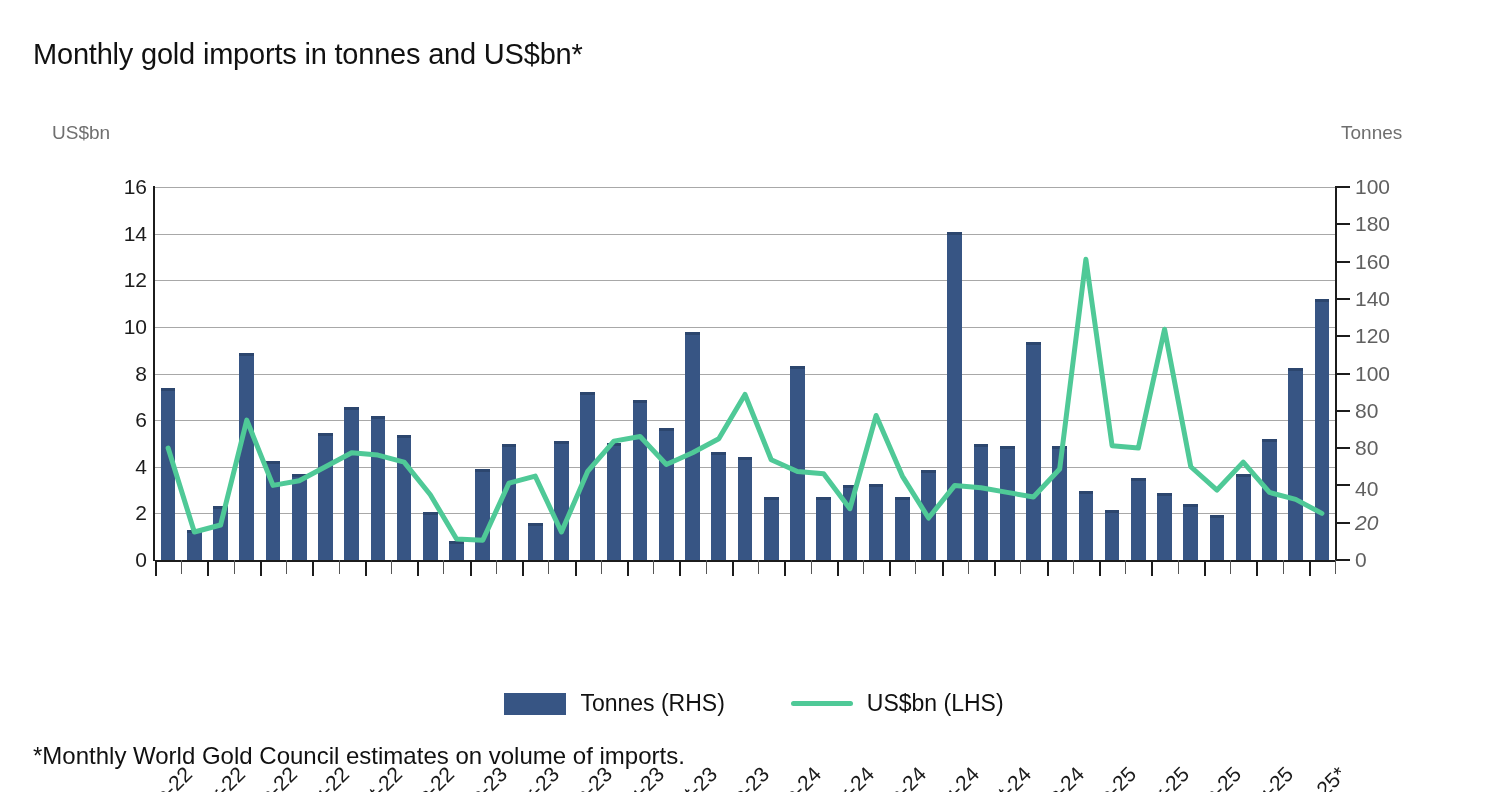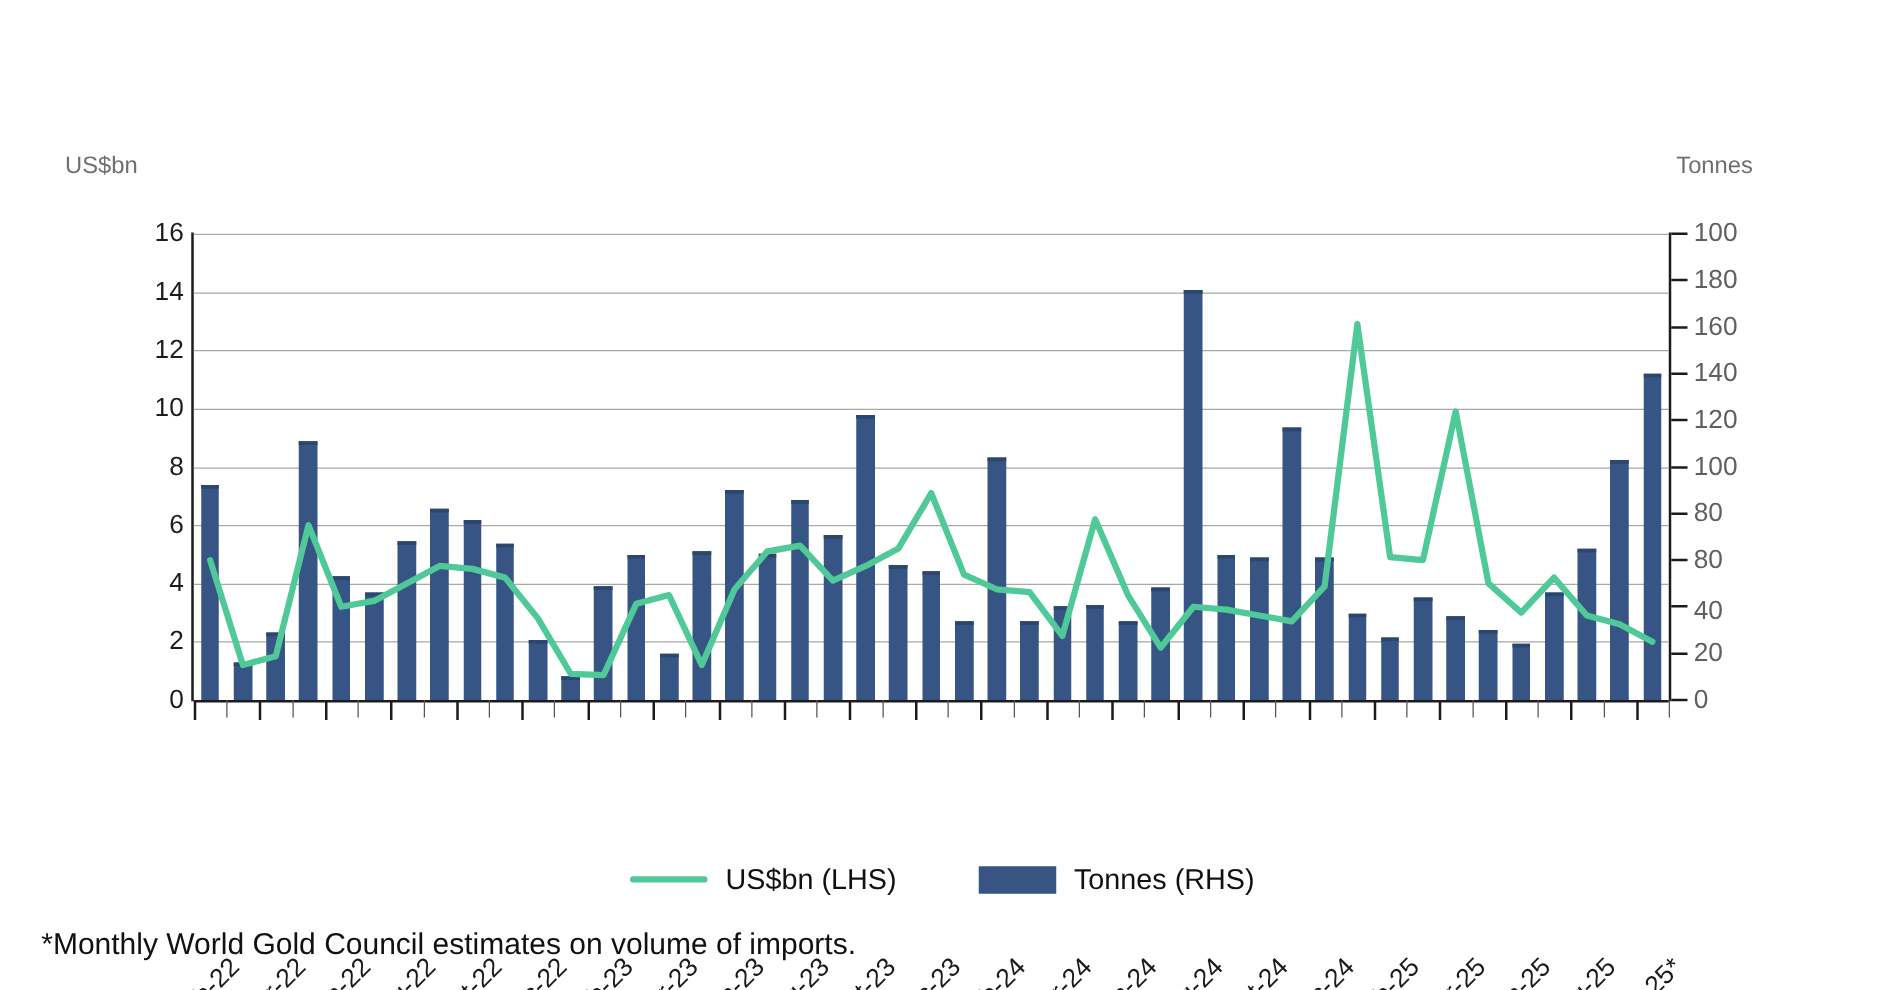--- a/index.html
+++ b/index.html
@@ -172,20 +172,21 @@
     font-size: 24px;
     color: #111111;
     white-space: nowrap;
   }
 </style>
 </head>
 <body>
 
 <div id="chart-root">
 
+  <div class="chart-title">Monthly gold imports in tonnes and US$bn*</div>
 
   <div class="axis-caption left">US$bn</div>
   <div class="axis-caption right">Tonnes</div>
 
   <div class="plot">
     <div class="plot-border-left"></div>
     <div class="plot-border-right"></div>
     <div id="gridlines">
         <div class="gridline baseline" style="top: 373px;"></div>
         <div class="gridline" style="top: 326.375px;"></div>
@@ -205,21 +206,21 @@
         <div class="ytick-left" style="top: 186.5px;">8</div>
         <div class="ytick-left" style="top: 139.875px;">10</div>
         <div class="ytick-left" style="top: 93.25px;">12</div>
         <div class="ytick-left" style="top: 46.625px;">14</div>
         <div class="ytick-left" style="top: 0px;">16</div>
       </div>
     <div id="ytick-right-group">
         <div class="tickmark-right" style="top: 373px;"></div>
         <div class="ytick-right" style="top: 373px;">0</div>
         <div class="tickmark-right" style="top: 335.7px;"></div>
-        <div class="ytick-right" style="top: 335.7px;">20</div>
+        <div class="ytick-right" style="top: 335.7px; font-style: italic;">20</div>
         <div class="tickmark-right" style="top: 298.4px;"></div>
         <div class="ytick-right" style="top: 302px;">40</div>
         <div class="tickmark-right" style="top: 261.1px;"></div>
         <div class="ytick-right" style="top: 261.1px;">80</div>
         <div class="tickmark-right" style="top: 223.8px;"></div>
         <div class="ytick-right" style="top: 223.8px;">80</div>
         <div class="tickmark-right" style="top: 186.5px;"></div>
         <div class="ytick-right" style="top: 186.5px;">100</div>
         <div class="tickmark-right" style="top: 149.2px;"></div>
         <div class="ytick-right" style="top: 149.2px;">120</div>
@@ -444,23 +445,23 @@
         <div class="xlabel" style="left: 969.111px; transform: translateX(-100%) rotate(-45deg); transform-origin: right top;">Feb-25</div>
         <div class="xlabel" style="left: 1021.56px; transform: translateX(-100%) rotate(-45deg); transform-origin: right top;">Apr-25</div>
         <div class="xlabel" style="left: 1074px; transform: translateX(-100%) rotate(-45deg); transform-origin: right top;">Jun-25</div>
         <div class="xlabel" style="left: 1126.44px; transform: translateX(-100%) rotate(-45deg); transform-origin: right top;">Aug-25</div>
         <div class="xlabel" style="left: 1178.89px; transform: translateX(-100%) rotate(-45deg); transform-origin: right top;">Oct-25*</div>
       </div>
   </div>
 
   <div class="legend">
     <div class="legend-entry">
+      <span class="legend-swatch-bar"></span>
+      <span>Tonnes (RHS)</span>
+    </div>
+    <div class="legend-entry">
       <span class="legend-swatch-line"></span>
       <span>US$bn (LHS)</span>
     </div>
-    <div class="legend-entry">
-      <span class="legend-swatch-bar"></span>
-      <span>Tonnes (RHS)</span>
-    </div>
   </div>
 
   <div class="footnote">*Monthly World Gold Council estimates on volume of imports.</div>
 </div>
 
 </body></html>

